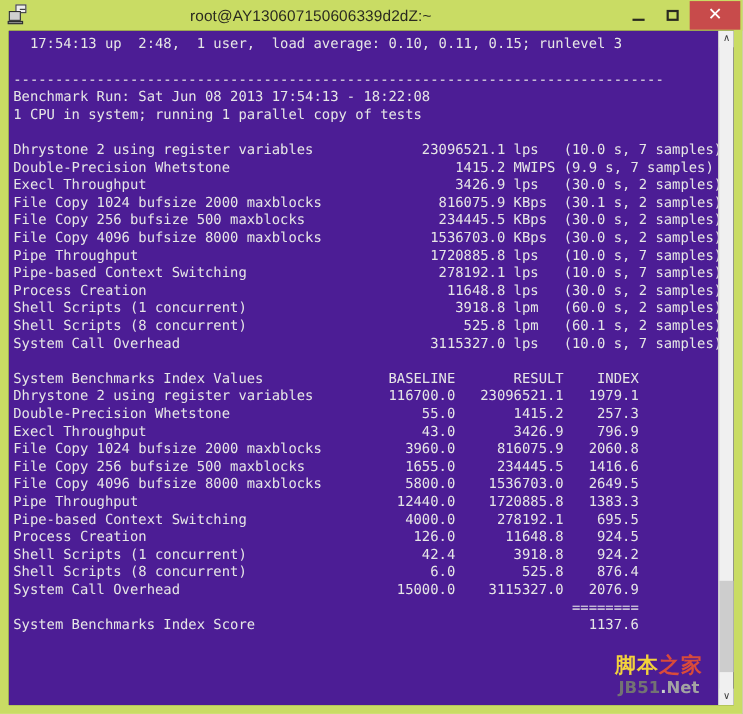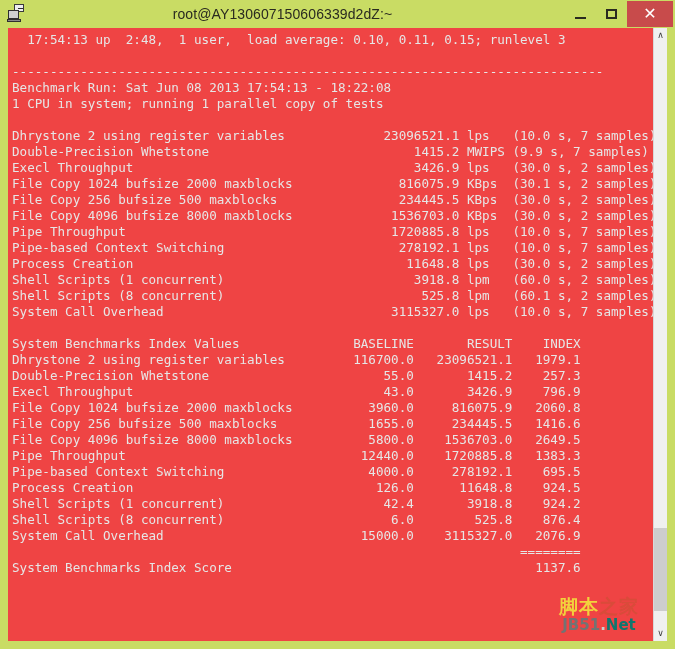--- a/index.html
+++ b/index.html
@@ -131,21 +131,21 @@
     width: 659px;
     height: 613px;
     background: #000000;
     overflow: hidden;
   }
   .term {
     position: absolute;
     left: 0; top: 0;
     width: 645px;
     height: 613px;
-    background: #ef4444;
+    background: #4c1d95;
     color: #e6e6e6;
     font-family: "DejaVu Sans Mono", "Liberation Mono", monospace;
     font-size: 12.6px;
     line-height: 16px;
     white-space: pre;
     padding: 4px 0 0 4px;
     box-sizing: border-box;
     overflow: hidden;
     letter-spacing: 0px;
   }
@@ -191,35 +191,35 @@
   
   .watermark {
     position: absolute;
     right: 28px;
     bottom: 8px;
     text-align: center;
     pointer-events: none;
     line-height: 1;
   }
   .wm-cn {
-    font-family: Liberation Serif, serif;
+    font-family: Liberation Mono, monospace;
     font-size: 19px;
     font-weight: bold;
     letter-spacing: 1px;
   }
   .wm-cn .y { color: #f2d23c; }
   .wm-cn .r { color: #d94b3a; }
   .wm-en {
     margin-top: 2px;
     font-family: "DejaVu Sans", sans-serif;
     font-size: 15px;
     font-weight: bold;
   }
   .wm-en .o { color: #737373; }
-  .wm-en .b { color: #0f766e; }
+  .wm-en .b { color: #a3a3a3; }
   .wm-en .g { color: #c9cfcf; }
 </style>
 </head>
 <body>
 
 <div class="window">
 
   <div class="titlebar">
     <div class="app-icon">
       <div class="mon-back"></div>

